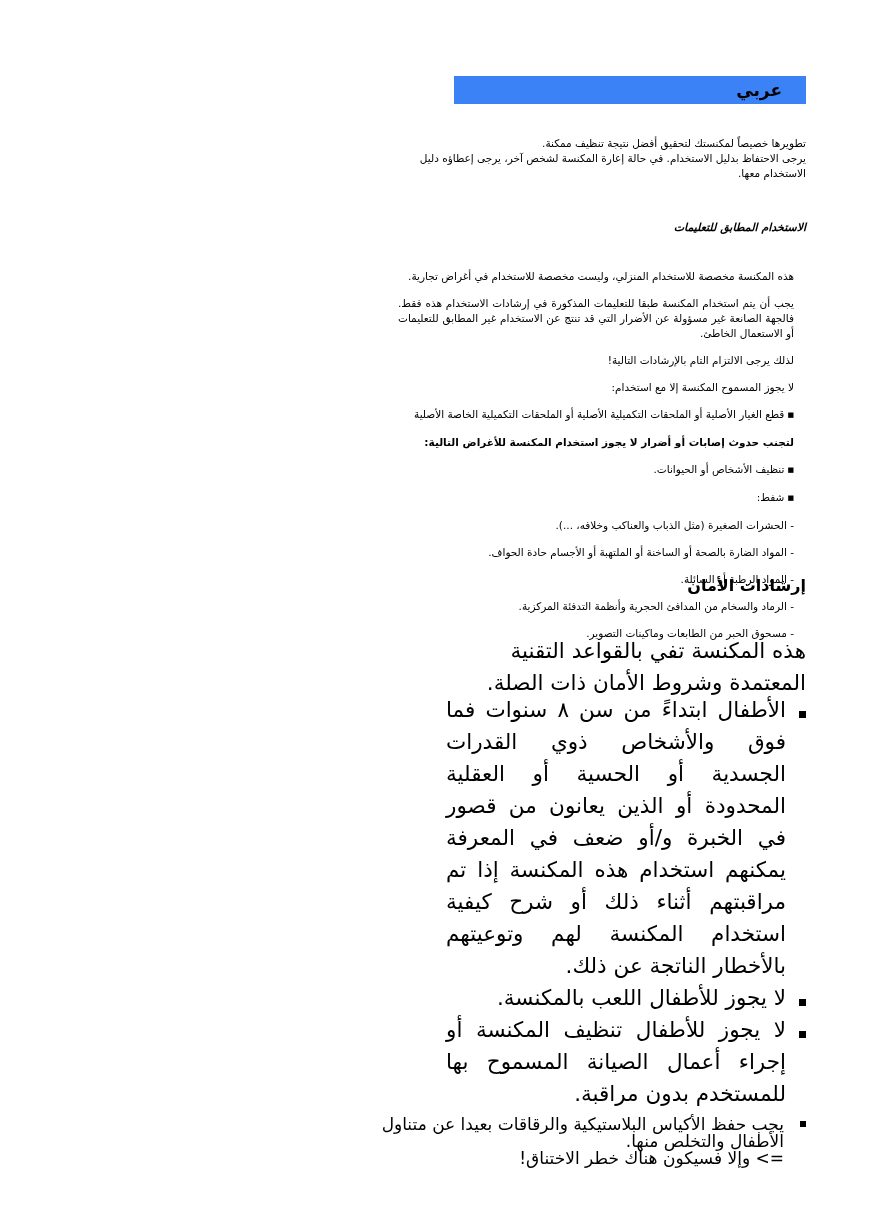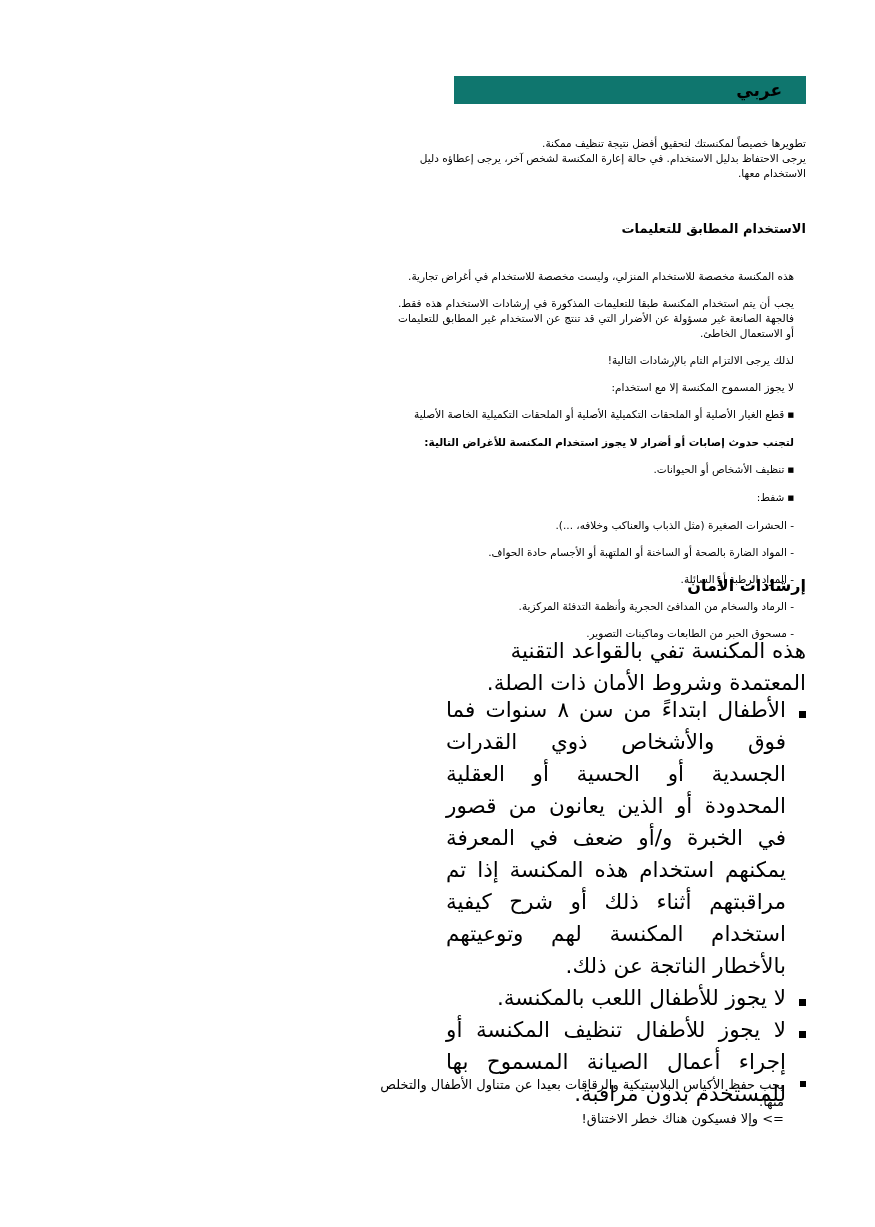--- a/index.html
+++ b/index.html
@@ -4,44 +4,44 @@
   <style>
     html, body { margin: 0; padding: 0; background: #ffffff; }
     body {
       width: 875px; height: 1227px; position: relative; overflow: hidden;
       font-family: "DejaVu Sans", "Liberation Sans", sans-serif;
       color: #000;
     }
     .page { position: absolute; left: 0; top: 0; width: 875px; height: 1227px; }
     .lang-bar {
       position: absolute; left: 454px; top: 76px; width: 352px; height: 28px;
-      background: #0f766e;
+      background: #3b82f6;
       direction: rtl; box-sizing: border-box; padding-right: 24px;
       font-size: 17px; font-weight: bold; line-height: 28px;
     }
     .block { position: absolute; direction: rtl; text-align: right; }
     .small { font-size: 10.5px; line-height: 15px; }
     .intro { right: 69px; top: 136px; width: 420px; }
-    .h-small { right: 69px; top: 221px; width: 400px; font-size: 13px; font-weight: bold; }
+    .h-small { right: 69px; top: 221px; width: 400px; font-size: 11px; font-weight: bold; font-style: italic; }
     .usage { right: 69px; top: 257px; width: 420px; }
     .usage p { margin: 12px; }
     .usage .justify { text-align: justify; text-align-last: right; }
     .bold { font-weight: bold; }
     .bullet-sm::before { content: "\25A0"; font-size: 7px; margin-left: 3px; vertical-align: 1px; }
     .dash-item { padding-right: 0; }
     .h-big { right: 69px; top: 568px; width: 400px; font-size: 16px; font-weight: bold; line-height: 36px; }
     .big { right: 69px; width: 345px; font-size: 21.5px; line-height: 32px; }
     .big p { margin: 0; }
     .safety-intro { top: 635px; }
     .safety-list { top: 694px; width: 360px; }
     .safety-list .item { position: relative; padding-right: 20px; text-align: justify; text-align-last: right; }
     .safety-list .item::before {
       content: ""; position: absolute; right: 0; top: 17px; width: 7px; height: 7px; background: #000;
     }
-    .final { right: 69px; top: 1076px; width: 440px; font-size: 13px; line-height: 17px; }
+    .final { right: 69px; top: 1116px; width: 440px; font-size: 17px; line-height: 17px; }
     .final .item { position: relative; padding-right: 22px; }
     .final .item::before {
       content: ""; position: absolute; right: 0; top: 5px; width: 6px; height: 6px; background: #000;
     }
     .final .note { padding-right: 22px; }
   </style>
 </head>
 <body>
 
 <div class="page">

